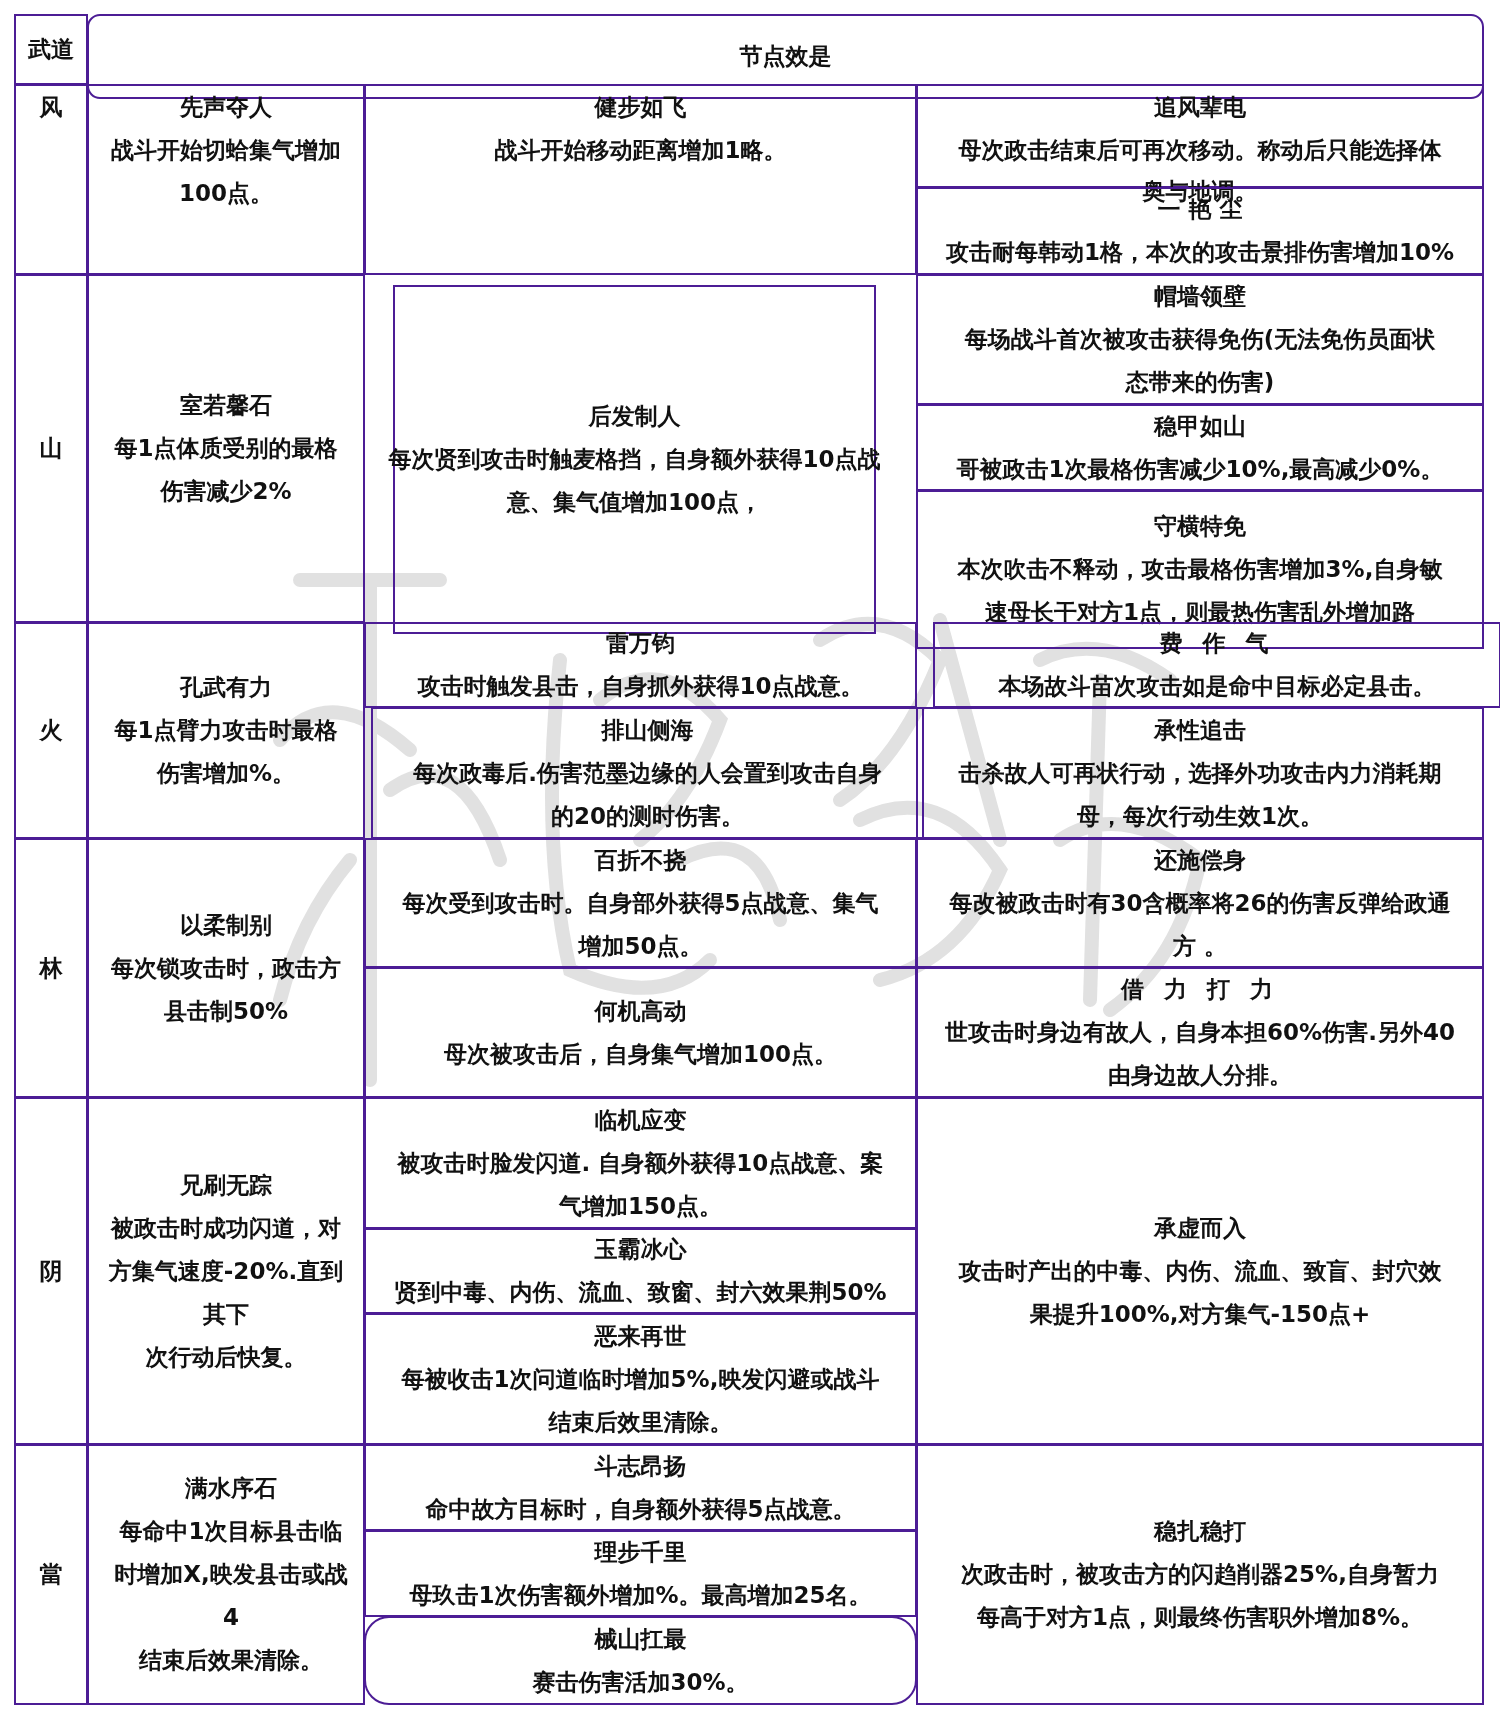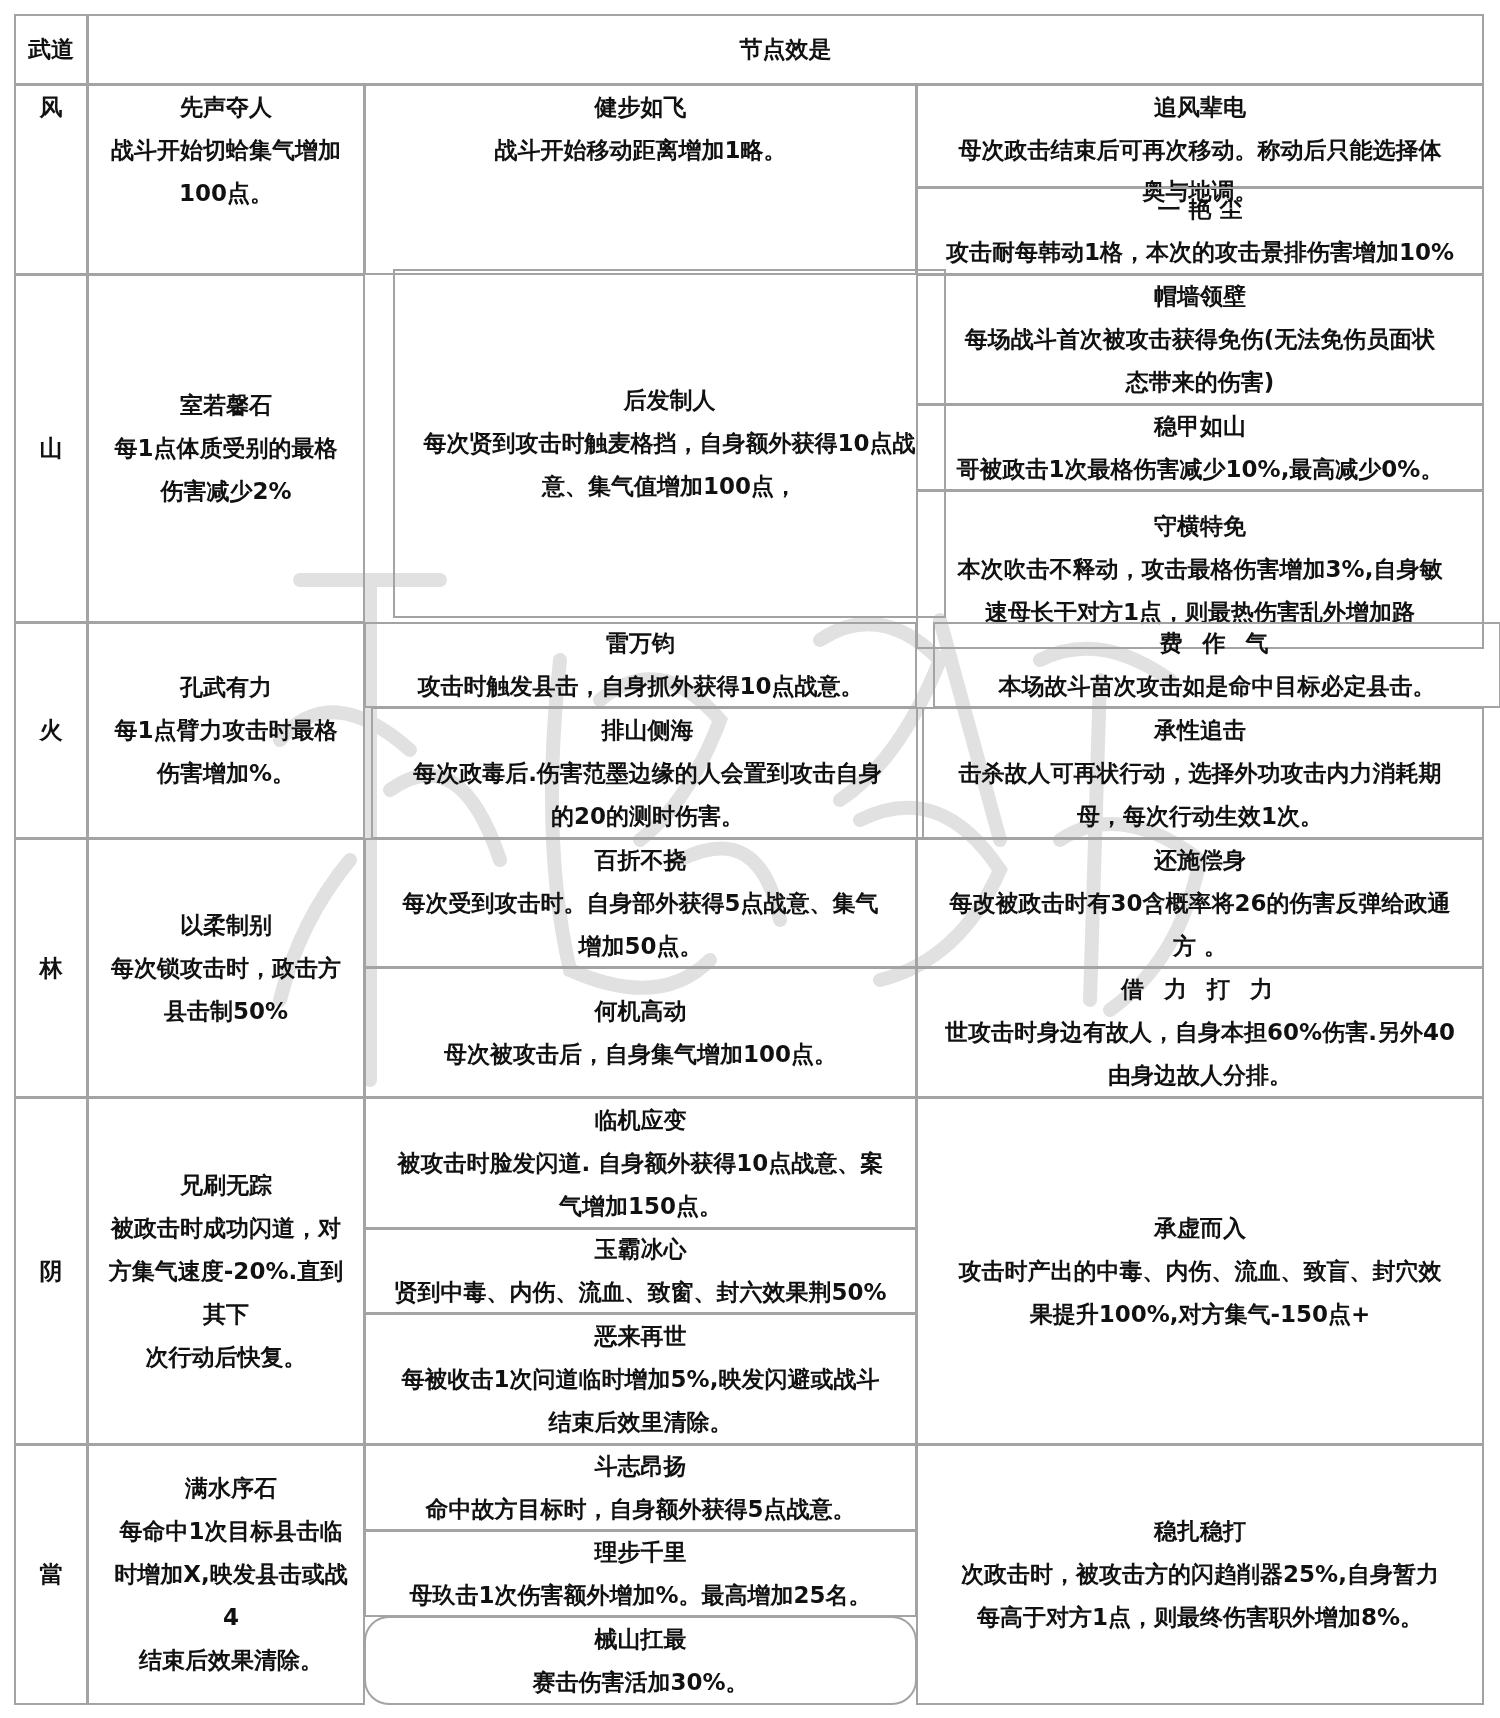--- a/index.html
+++ b/index.html
@@ -1,21 +1,21 @@
 <!DOCTYPE html>
 <html><head>
 <meta charset="utf-8">
 <style>
   html, body { margin:0; padding:0; background:#ffffff; }
   body { width:1500px; height:1718px; position:relative; overflow:hidden;
          font-family:"DejaVu Sans","Liberation Sans",sans-serif; color:#111; }
   .wm { position:absolute; left:240px; top:540px; width:1000px; height:560px;
         pointer-events:none; z-index:0; }
   .table { position:absolute; left:0; top:0; width:1500px; height:1718px; z-index:1; }
-  .cell { position:absolute; box-sizing:border-box; border:2px solid #a3a3a3;
+  .cell { position:absolute; box-sizing:border-box; border:2px solid #4c1d95;
           display:flex; flex-direction:column; justify-content:center; align-items:center;
           text-align:left; font-weight:bold; font-size:23px; line-height:43px;
           padding:0 6px; margin-left:-1px; margin-top:-1px; }
   .cell.top { justify-content:flex-start; }
   .cell .title { display:block; }
   .cell .desc { display:block; }
   .hdr { font-size:23px; }
   .spaced { letter-spacing:6px; }
 </style>
 </head>
@@ -28,21 +28,21 @@
     <path d="M580 100 Q640 60 700 120 Q660 220 600 260 M620 280 Q700 240 760 330 Q720 420 640 440 M700 80 L760 300"></path>
     <path d="M800 120 Q860 90 930 140 M860 140 L850 460 M820 300 Q880 260 960 320 Q940 420 870 470"></path>
   </g>
 </svg>
 
 <div class="table">
 
   <div class="cell hdr" style="left:15px;top:15px;width:74px;height:71px;">
       <span>武道</span>
     </div>
-  <div class="cell hdr" style="left:88px;top:15px;width:1397px;height:71px;">
+  <div class="cell hdr" style="left:88px;top:15px;width:1397px;height:85px;border-radius:13px;">
       <span>节点效是</span>
     </div>
 
   <div class="cell top" style="left:15px;top:85px;width:74px;height:191px;padding-top:0;">
       <span>风</span>
     </div>
   <div class="cell top" style="left:88px;top:85px;width:278px;height:191px;">
     <span class="title">先声夺人</span>
     <span class="desc">战斗开始切蛤集气增加</span>
     <span class="desc">100点。</span>
@@ -62,21 +62,21 @@
   </div>
 
   <div class="cell" style="left:15px;top:275px;width:74px;height:349px;">
       <span>山</span>
     </div>
   <div class="cell" style="left:88px;top:275px;width:278px;height:349px;">
     <span class="title">室若馨石</span>
     <span class="desc">每1点体质受别的最格</span>
     <span class="desc">伤害减少2%</span>
   </div>
-  <div class="cell" style="left:365px;top:270px;width:553px;height:349px;margin-left:28px;">
+  <div class="cell" style="left:365px;top:286px;width:483px;height:349px;margin-left:28px;">
     <span class="title">后发制人</span>
     <span class="desc" style="white-space:nowrap;">每次贤到攻击时触麦格挡，自身额外获得10点战</span>
     <span class="desc">意、集气值增加100点，</span>
   </div>
   <div class="cell" style="left:917px;top:275px;width:568px;height:131px;">
     <span class="title">帽墙领壁</span>
     <span class="desc">每场战斗首次被攻击获得免伤(无法免伤员面状</span>
     <span class="desc">态带来的伤害)</span>
   </div>
   <div class="cell" style="left:917px;top:405px;width:568px;height:87px;">

